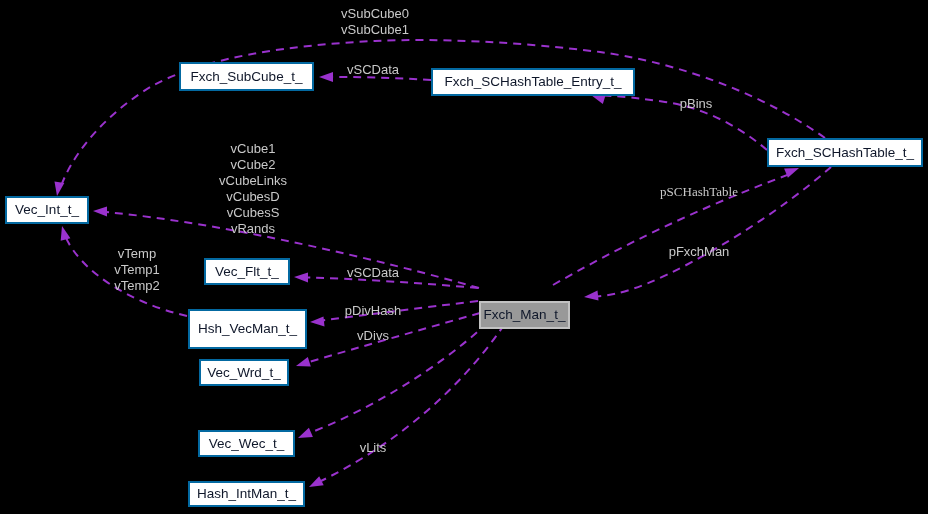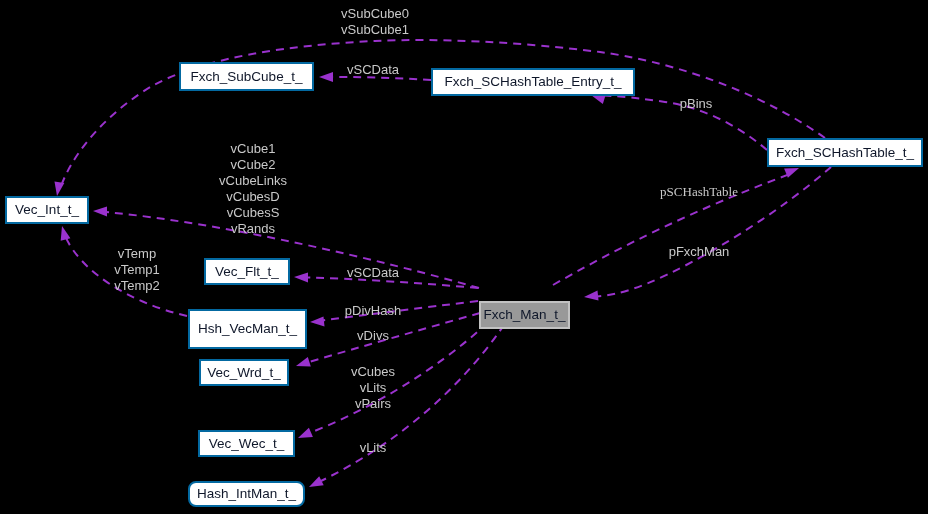--- a/index.html
+++ b/index.html
@@ -78,21 +78,21 @@
   <div class="node" style="left:204px;top:258px;width:86px;height:27px;">Vec_Flt_t_</div>
 
   <div class="node" style="left:188px;top:309px;width:119px;height:40px;">Hsh_VecMan_t_</div>
 
   <div class="node" style="left:199px;top:359px;width:90px;height:27px;">Vec_Wrd_t_</div>
 
   <div class="node highlight" style="left:479px;top:285px;width:91px;height:28px;margin-top:16px;">Fxch_Man_t_</div>
 
   <div class="node" style="left:198px;top:430px;width:97px;height:27px;">Vec_Wec_t_</div>
 
-  <div class="node" style="left:188px;top:481px;width:117px;height:26px;border-radius:8px;">Hash_IntMan_t_</div>
+  <div class="node" style="left:188px;top:481px;width:117px;height:26px;">Hash_IntMan_t_</div>
 
   <div class="edge-label" style="left:375px;top:22px;">vSubCube0
 vSubCube1</div>
 
   <div class="edge-label" style="left:373px;top:70px;">vSCData</div>
 
   <div class="edge-label" style="left:696px;top:104px;">pBins</div>
 
   <div class="edge-label" style="left:253px;top:189px;">vCube1
 vCube2
@@ -108,19 +108,16 @@
 vTemp2</div>
 
   <div class="edge-label" style="left:699px;top:252px;">pFxchMan</div>
 
   <div class="edge-label" style="left:373px;top:273px;">vSCData</div>
 
   <div class="edge-label" style="left:373px;top:311px;">pDivHash</div>
 
   <div class="edge-label" style="left:373px;top:336px;">vDivs</div>
 
-  <div class="edge-label" style="left:373px;top:388px;">vCubes
-vLits
-vPairs</div>
 
   <div class="edge-label" style="left:373px;top:448px;">vLits</div>
 
 </div>
 
 </body></html>

